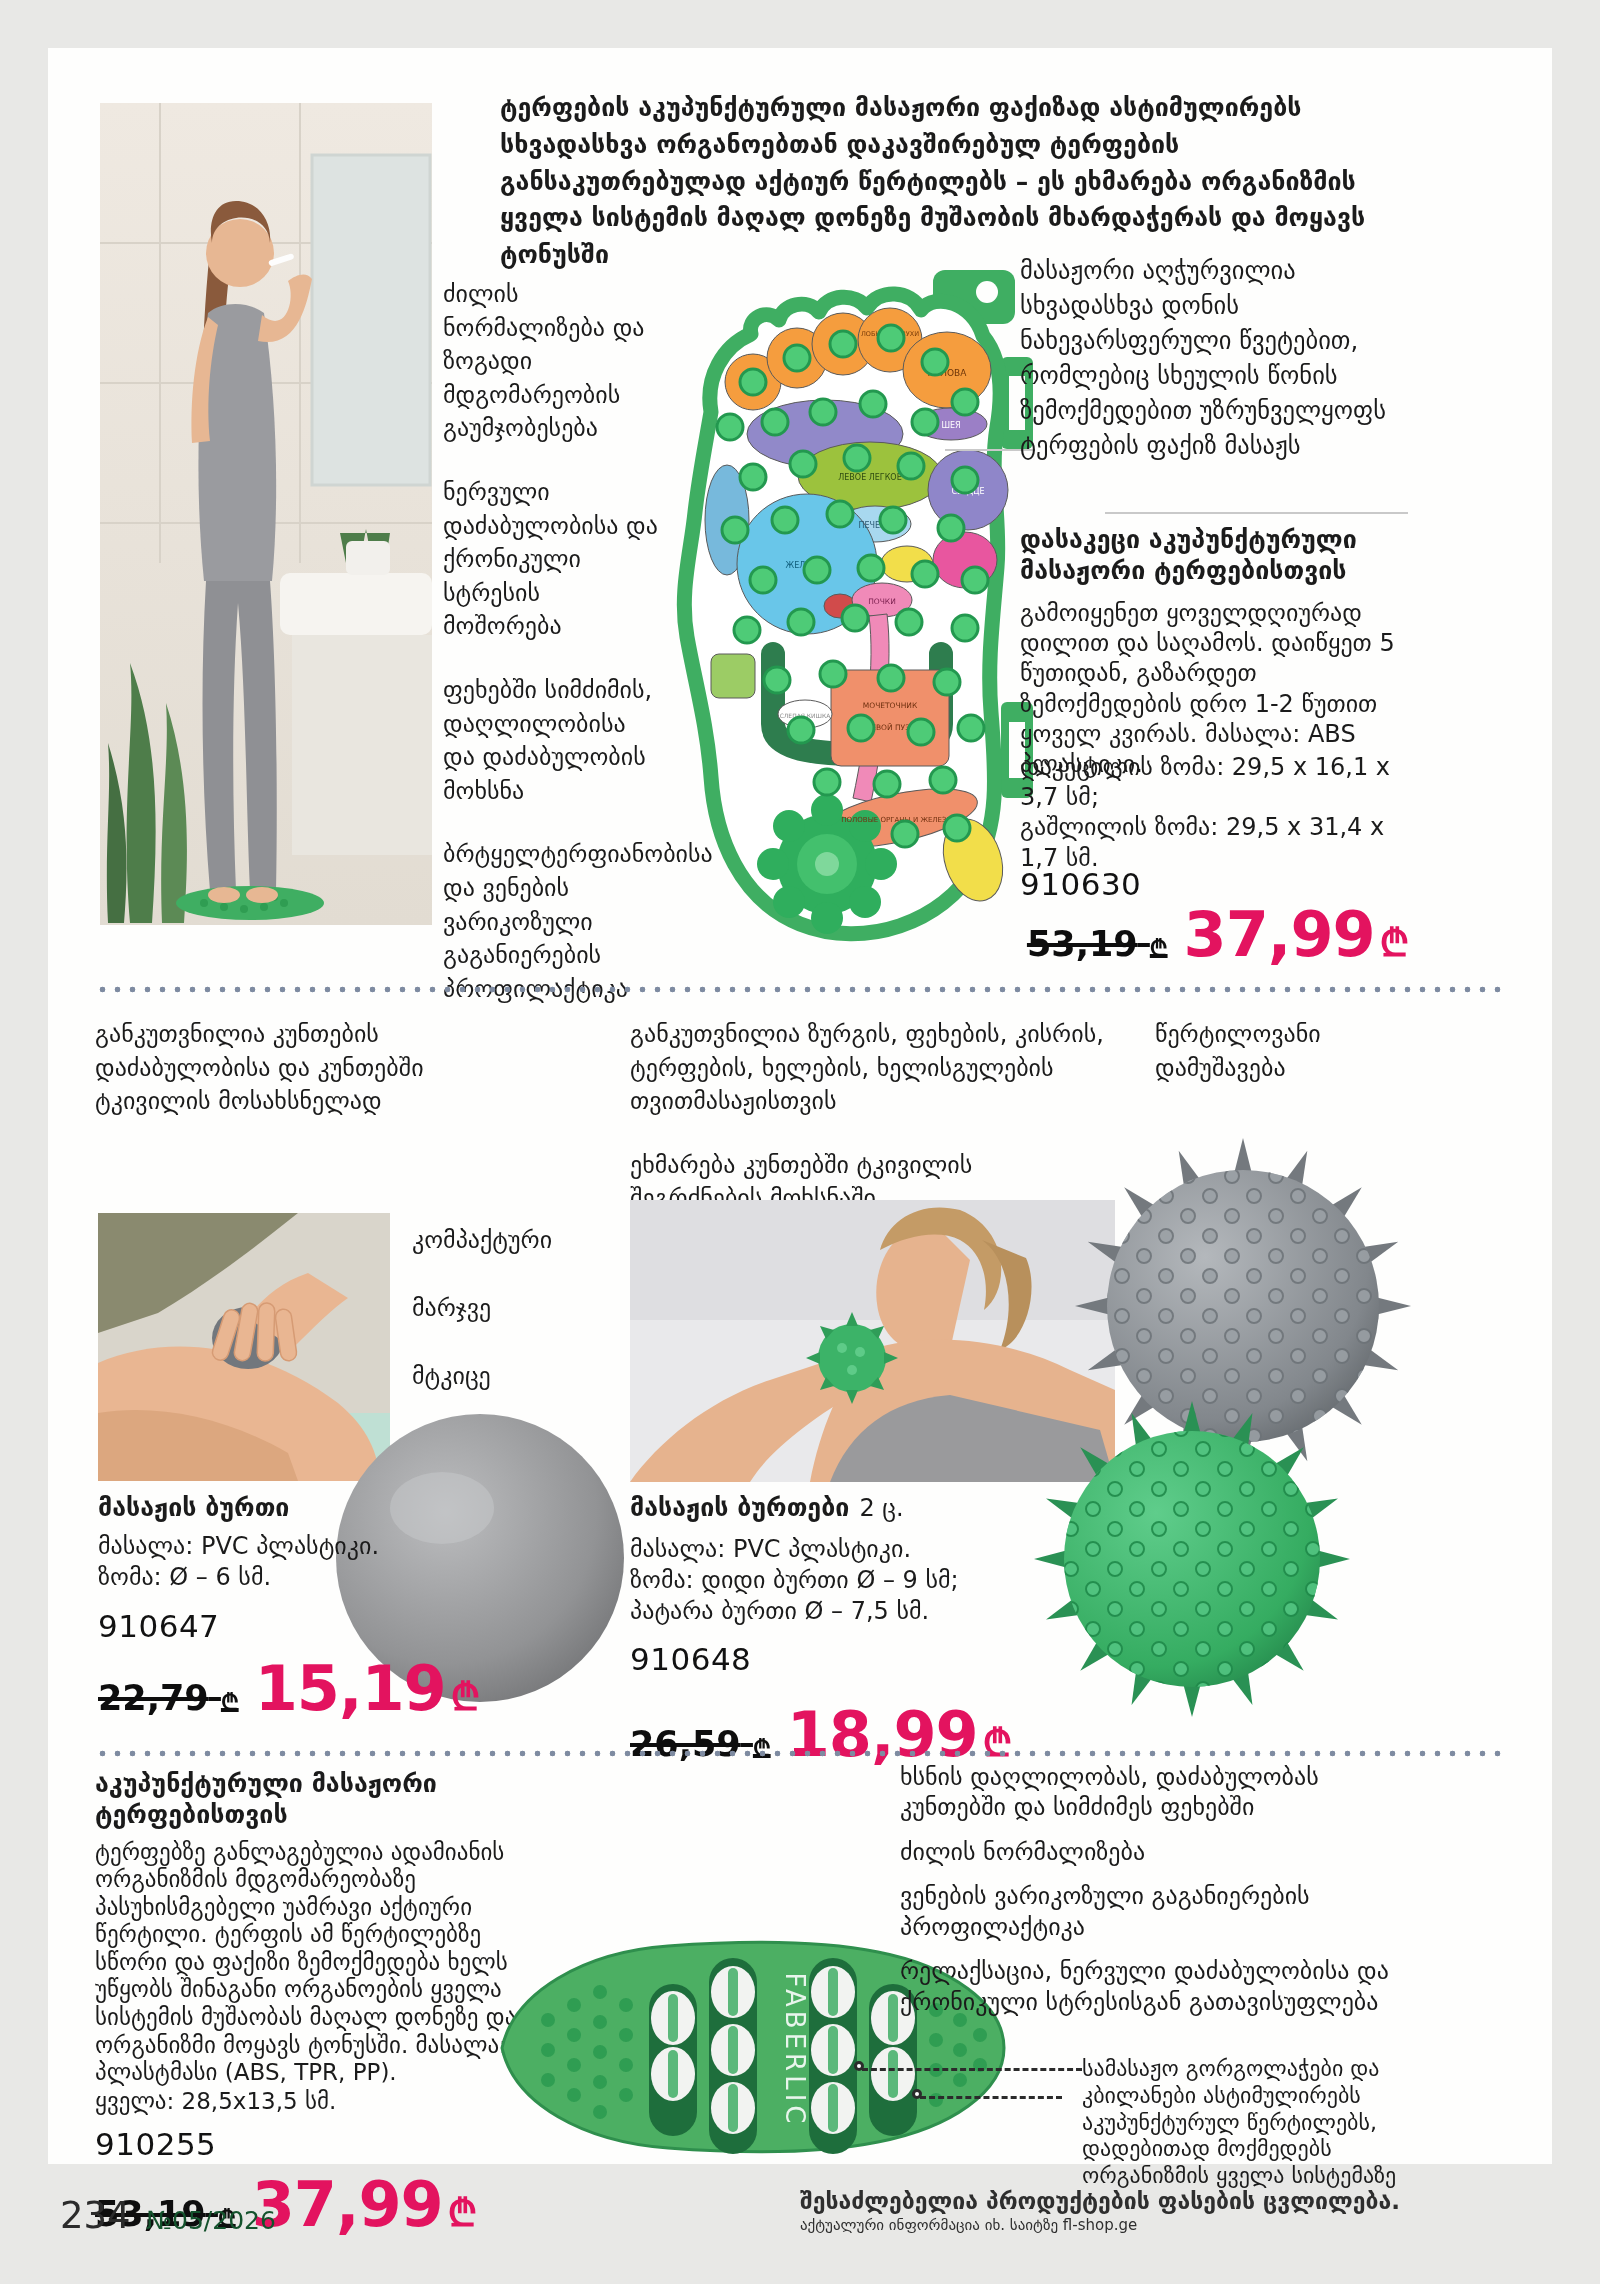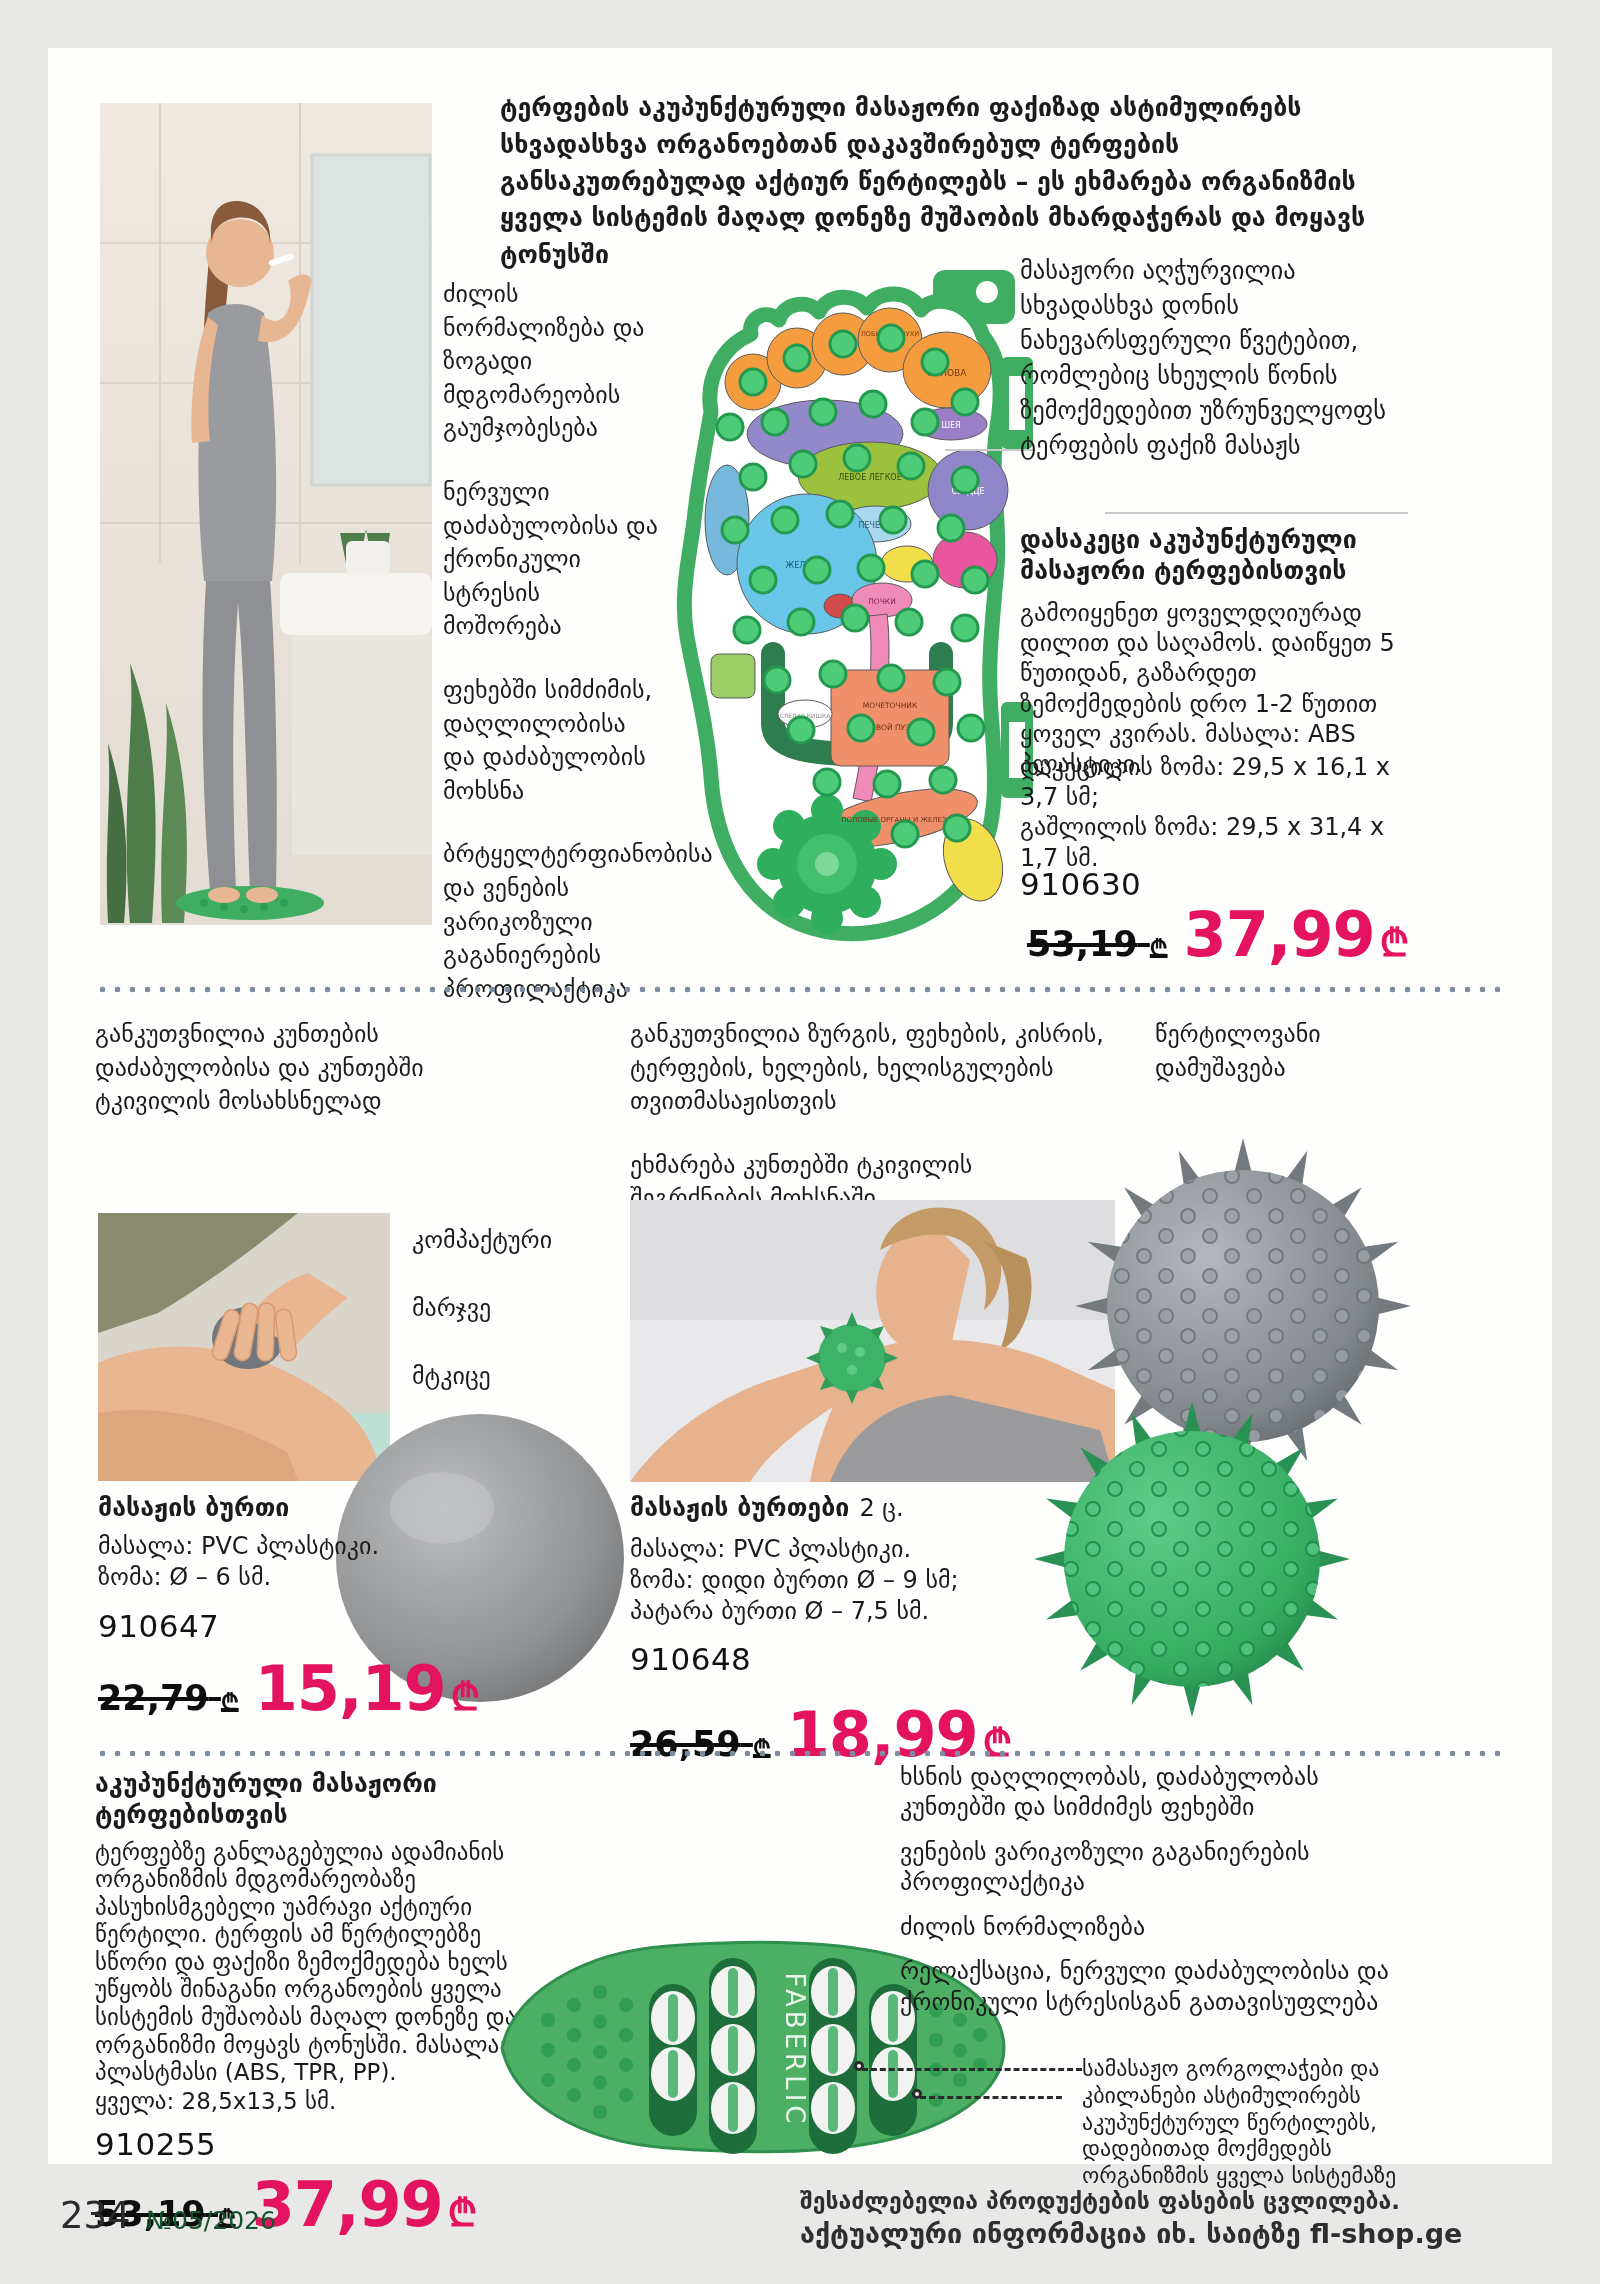--- a/index.html
+++ b/index.html
@@ -471,29 +471,29 @@
       <ellipse cx="405" cy="174" rx="22" ry="27" fill="#f2f3f1"></ellipse>
           <rect x="400" y="150" width="10" height="48" rx="5" fill="#5bb87b"></rect>
     </g>
   </g>
   <text transform="translate(298 150) rotate(90)" text-anchor="middle" font-size="26" letter-spacing="4" fill="#e8f5ec">FABERLIC</text>
 </svg>
 </div>
 
 <div class="abs tright" style="left:900px;top:1762px;width:508px">
   <div class="txt rb" style="line-height:1.27">ხსნის დაღლილობას, დაძაბულობას კუნთებში და სიმძიმეს ფეხებში</div>
+  <div class="txt rb" style="line-height:1.27">ძილის ნორმალიზება</div>
   <div class="txt rb" style="line-height:1.27">ვენების ვარიკოზული გაგანიერების პროფილაქტიკა</div>
-  <div class="txt rb" style="line-height:1.27">ძილის ნორმალიზება</div>
   <div class="txt" style="line-height:1.27">რელაქსაცია, ნერვული დაძაბულობისა და ქრონიკული სტრესისგან გათავისუფლება</div>
 </div>
 
 <div class="abs leader" style="left:862px;top:2068px;width:220px"></div>
 <div class="abs ldot" style="left:854px;top:2061px"></div>
 <div class="abs leader" style="left:920px;top:2096px;width:142px"></div>
 <div class="abs ldot" style="left:912px;top:2089px"></div>
 <div class="abs tright" style="left:1082px;top:2056px;width:326px;font-size:22px;line-height:1.22">სამასაჟო გორგოლაჭები და კბილანები ასტიმულირებს აკუპუნქტურულ წერტილებს, დადებითად მოქმედებს ორგანიზმის ყველა სისტემაზე</div>
 
 <div class="abs" style="left:60px;top:2194px;font-size:37px;color:#2b2b2b">234</div>
 <div class="abs" style="left:146px;top:2206px;font-size:25px;color:#14532d">№05/2026</div>
 <div class="abs tright" style="left:800px;top:2186px;width:705px">
   <div style="font-size:23px;font-weight:700;color:#2e2e2e;line-height:1.32">შესაძლებელია პროდუქტების ფასების ცვლილება.</div>
-  <div style="font-size:27px;font-weight:700;color:#2e2e2e;line-height:1.32">აქტუალური ინფორმაცია იხ. საიტზე fl-shop.ge</div>
+  <div style="font-size:15px;font-weight:400;color:#2e2e2e;line-height:1.32">აქტუალური ინფორმაცია იხ. საიტზე fl-shop.ge</div>
 </div>
 
 </body></html>

